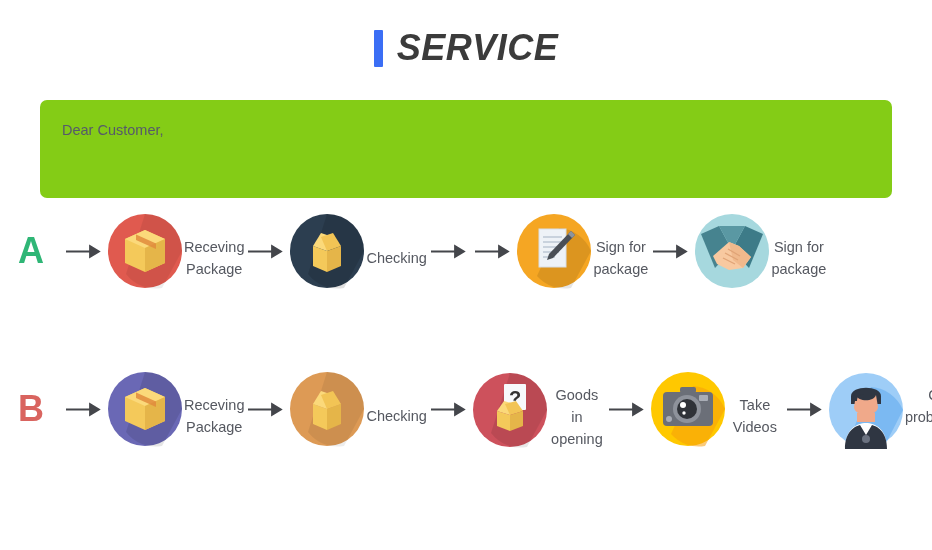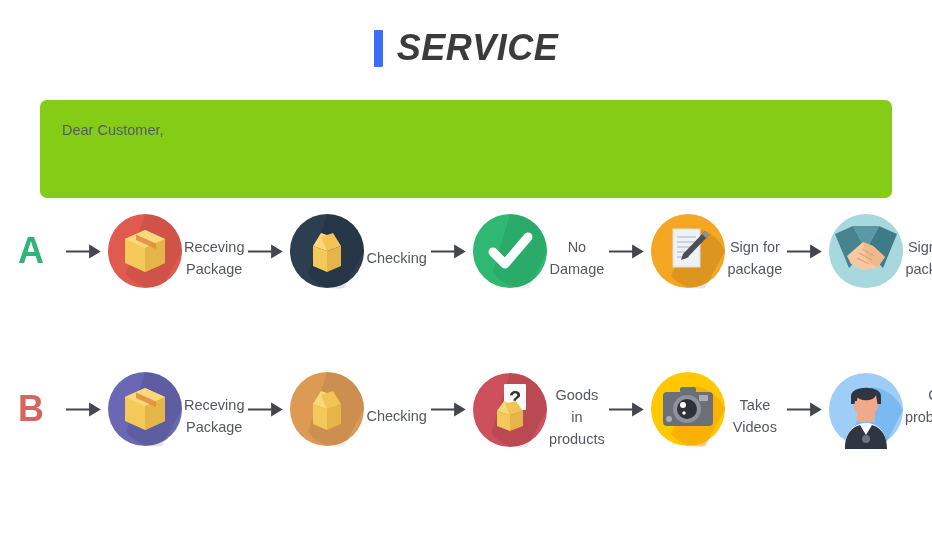--- a/index.html
+++ b/index.html
@@ -120,30 +120,20 @@
       </div>
       <div class="step-label">Checking</div>
     </div>
 
     <div class="arrow">
       <svg width="36" height="16" viewBox="0 0 36 16">
           <path d="M0 8.5 L26 8.5 M24 3 L33 8.5 L24 14 Z" stroke="#44464b" stroke-width="1.8" fill="#44464b"></path>
         </svg>
     </div>
 
-    <div class="step">
-      <div class="icon-wrap">
-        <svg viewBox="0 0 78 78">
-          <circle cx="39" cy="39" r="37" fill="#2eb872"></circle>
-          <path d="M39 2 A37 37 0 0 1 76 39 L58 76 A37 37 0 0 1 22 60 Z" fill="#000" opacity=".07"></path>
-          <path d="M22 40 L34 52 L57 25" stroke="#ffffff" stroke-width="9" fill="none" stroke-linecap="round" stroke-linejoin="round"></path>
-        </svg>
-      </div>
-      <div class="step-label">No Damage</div>
-    </div>
 
     <div class="arrow">
       <svg width="36" height="16" viewBox="0 0 36 16">
           <path d="M0 8.5 L26 8.5 M24 3 L33 8.5 L24 14 Z" stroke="#44464b" stroke-width="1.8" fill="#44464b"></path>
         </svg>
     </div>
 
     <div class="step">
       <div class="icon-wrap">
         <svg viewBox="0 0 78 78">
@@ -246,21 +236,21 @@
           <circle cx="39" cy="39" r="37" fill="#cd515c"></circle>
           <path d="M39 2 A37 37 0 0 1 76 39 L56 76 A37 37 0 0 1 20 62 Z" fill="#000" opacity=".09"></path>
           <rect x="33" y="13" width="22" height="26" rx="1" fill="#f7f9fb"></rect>
           <text x="44" y="34" font-family="'Liberation Sans', sans-serif" font-size="20" font-weight="bold" fill="#333" text-anchor="middle">?</text>
           <path d="M26 40 L39 44 L39 60 L26 55 Z" fill="#f4c95a"></path>
           <path d="M52 40 L39 44 L39 60 L52 55 Z" fill="#e5b549"></path>
           <path d="M26 40 L33 30 L44 33 L39 44 Z" fill="#fbd97a"></path>
           <path d="M52 40 L45 30 L34 33 L39 44 Z" fill="#f2c455"></path>
         </svg>
       </div>
-      <div class="step-label">Goods in products</div>
+      <div class="step-label">Goods in opening</div>
     </div>
 
     <div class="arrow">
       <svg width="36" height="16" viewBox="0 0 36 16">
           <path d="M0 8.5 L26 8.5 M24 3 L33 8.5 L24 14 Z" stroke="#44464b" stroke-width="1.8" fill="#44464b"></path>
         </svg>
     </div>
 
     <div class="step">
       <div class="icon-wrap">

